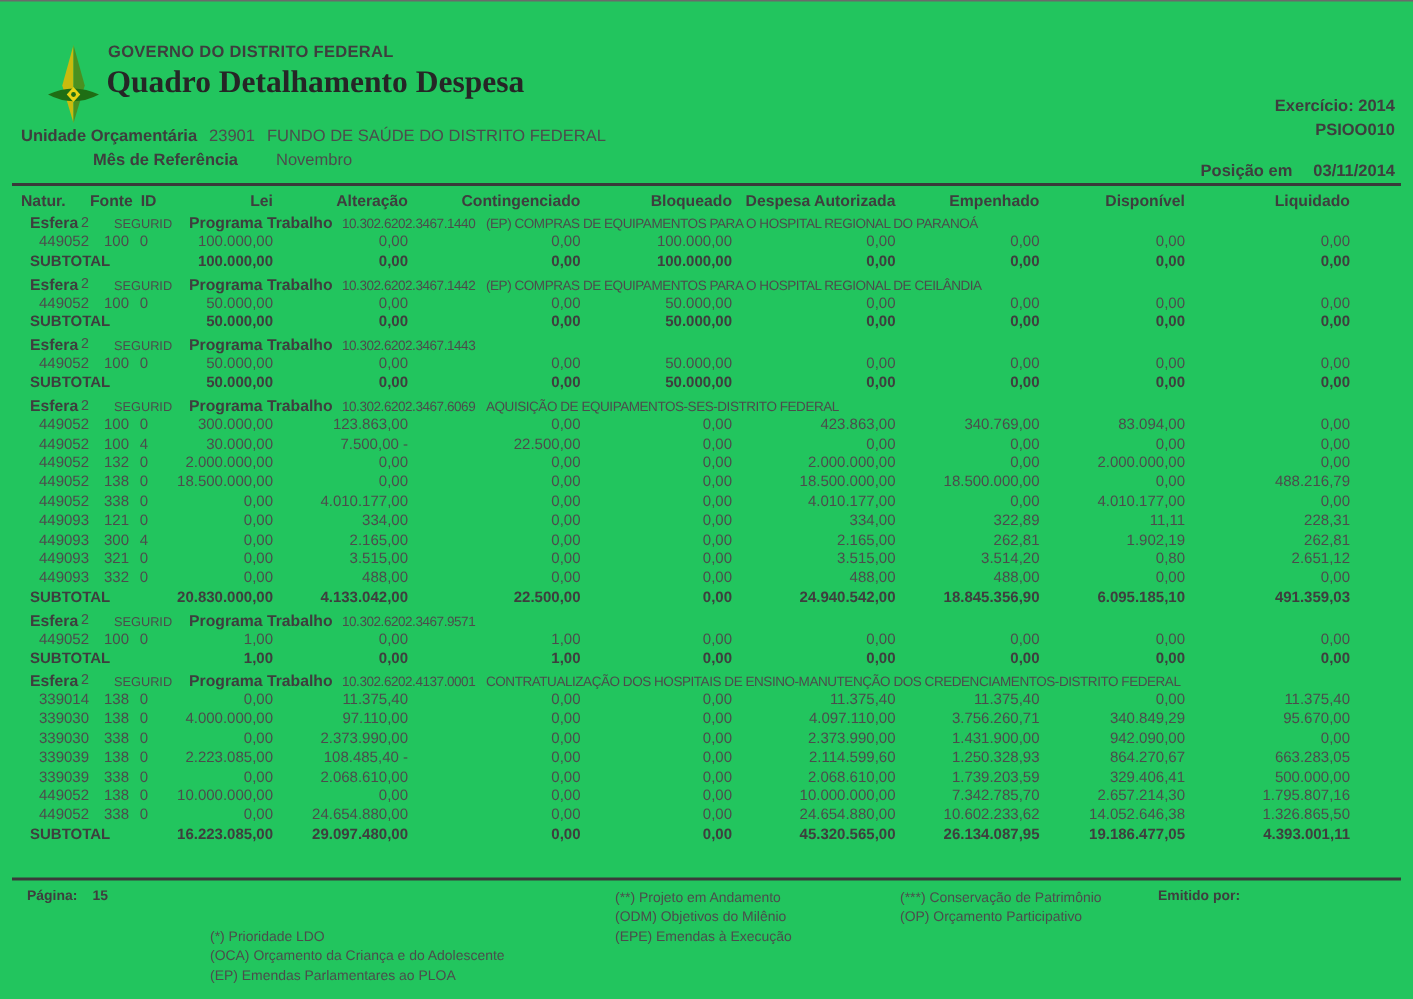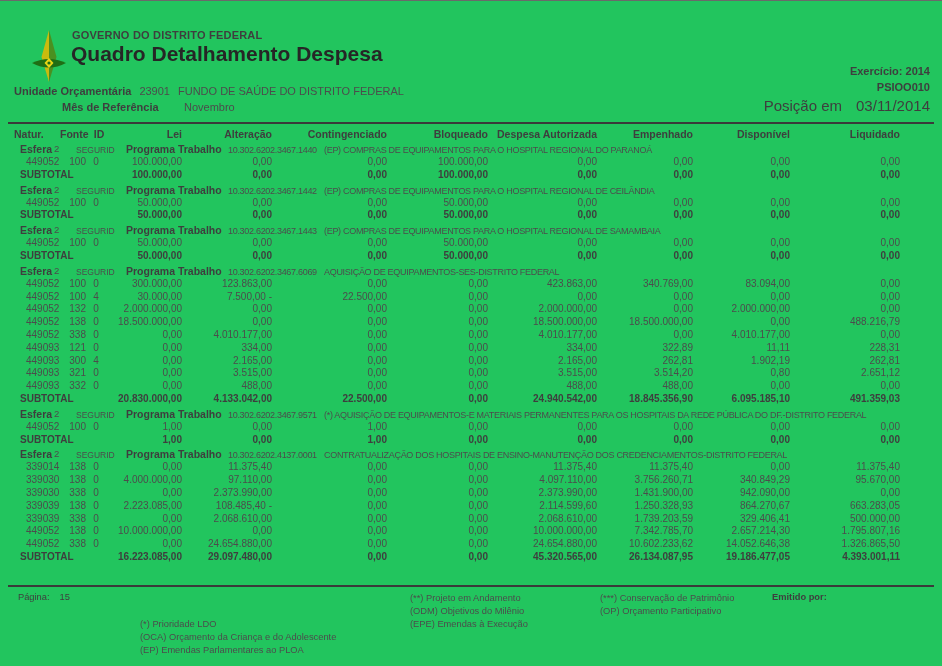--- a/index.html
+++ b/index.html
@@ -6,24 +6,24 @@
   html,body { background:#e9e9e9; }
   .page {
     position:relative; width:942px; height:666px; background:#22c55e;
     font-family:"Liberation Sans", sans-serif; color:#4c4c4c; overflow:hidden;
     border-top:1px solid #6a6a6a;
   }
 
   
   .logo { position:absolute; left:30px; top:28px; }
   .org-name { position:absolute; left:72px; top:28px; font-size:11px; font-weight:bold; color:#3e3e3e; letter-spacing:0.2px; }
-  .report-title { position:absolute; left:71px; top:41px; font-family:Liberation Sans, sans-serif; font-size:21px; font-weight:bold; color:#262626; }
+  .report-title { position:absolute; left:71px; top:41px; font-family:Liberation Serif, serif; font-size:21px; font-weight:bold; color:#262626; }
   .exercicio { position:absolute; right:12px; top:64px; font-size:11px; font-weight:bold; color:#3e3e3e; }
   .report-code { position:absolute; right:12px; top:80px; font-size:11px; font-weight:bold; color:#3e3e3e; }
-  .posicao { position:absolute; right:12px; top:96px; font-size:15px; font-weight:normal; color:#3e3e3e; }
+  .posicao { position:absolute; right:12px; top:107px; font-size:11px; font-weight:bold; color:#3e3e3e; }
   .posicao .lbl { margin-right:14px; }
   .unidade { position:absolute; left:14px; top:84px; font-size:11px; }
   .unidade .lbl { font-weight:bold; color:#3e3e3e; margin-right:8px; }
   .unidade .code { margin-right:8px; }
   .mes { position:absolute; left:14px; top:100px; font-size:11px;padding-left:48px; }
   .mes .lbl { font-weight:bold; color:#3e3e3e; display:inline-block; width:122px; }
   .hrule { position:absolute; left:8px; width:926px; height:2px; background:#3a3a3a; }
   .rule-top { top:121px; }
   .rule-bottom { top:584px; }
 
@@ -50,21 +50,21 @@
   .trow { height:12.8px; line-height:12.8px; font-size:10px; }
   .trow .cell { text-align:right; white-space:nowrap; }
   .trow .c0 { text-align:left; padding-left:12px; }
   .trow .c1 { text-align:right; }
   .trow .c2 { text-align:center; }
   .trow.subtotal .cell { font-weight:bold; color:#3e3e3e; }
   .trow.subtotal .st-label { grid-column:1 / 4; text-align:left; padding-left:6px; }
 
   
   .footer { position:absolute; left:0; top:590px; width:942px; font-size:9.3px; }
-  .pagenum { position:absolute; left:18px; top:1px; font-weight:normal; color:#3e3e3e; }
+  .pagenum { position:absolute; left:18px; top:1px; font-weight:bold; color:#3e3e3e; }
   .pagenum .val { margin-left:10px; }
   .legend { position:absolute; top:1px; }
   .legend div { height:13px; line-height:13px; white-space:nowrap; }
   .lg1 { left:140px;margin-top:26px; }
   .lg2 { left:410px; }
   .lg3 { left:600px; }
   .emitido { position:absolute; left:772px; top:1px; font-weight:bold; color:#3e3e3e; }
 </style>
 </head>
 <body>
@@ -178,21 +178,20 @@
             <span class="cell c9">0,00</span>
             <span class="cell c10">0,00</span>
           </div>
         </div>
         <div class="esfera-line">
           <span class="ef-label">Esfera</span>
           <span class="ef-val">2</span>
           <span class="ef-regime">SEGURID</span>
           <span class="ef-pt">Programa Trabalho</span>
           <span class="ef-code">10.302.6202.3467.1443</span>
-          <span class="ef-desc">(EP)  COMPRAS DE EQUIPAMENTOS PARA O HOSPITAL REGIONAL DE SAMAMBAIA</span>
         </div>
         <div class="rows">
           <div class="grid trow">
             <span class="cell c0">449052</span>
             <span class="cell c1">100</span>
             <span class="cell c2">0</span>
             <span class="cell c3">50.000,00</span>
             <span class="cell c4">0,00</span>
             <span class="cell c5">0,00</span>
             <span class="cell c6">50.000,00</span>
@@ -350,21 +349,20 @@
             <span class="cell c9">6.095.185,10</span>
             <span class="cell c10">491.359,03</span>
           </div>
         </div>
         <div class="esfera-line">
           <span class="ef-label">Esfera</span>
           <span class="ef-val">2</span>
           <span class="ef-regime">SEGURID</span>
           <span class="ef-pt">Programa Trabalho</span>
           <span class="ef-code">10.302.6202.3467.9571</span>
-          <span class="ef-desc">(*)  AQUISIÇÃO DE EQUIPAMENTOS-E MATERIAIS PERMANENTES PARA OS HOSPITAIS DA REDE PÚBLICA DO DF.-DISTRITO FEDERAL</span>
         </div>
         <div class="rows">
           <div class="grid trow">
             <span class="cell c0">449052</span>
             <span class="cell c1">100</span>
             <span class="cell c2">0</span>
             <span class="cell c3">1,00</span>
             <span class="cell c4">0,00</span>
             <span class="cell c5">1,00</span>
             <span class="cell c6">0,00</span>

